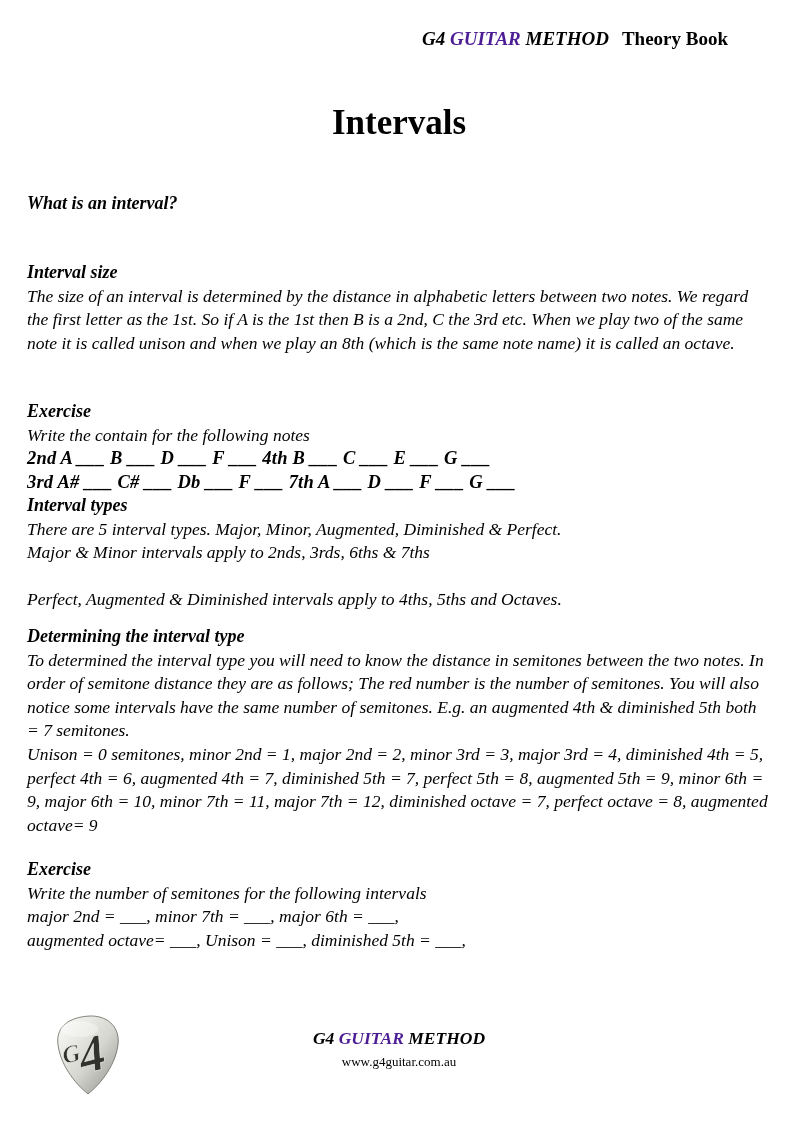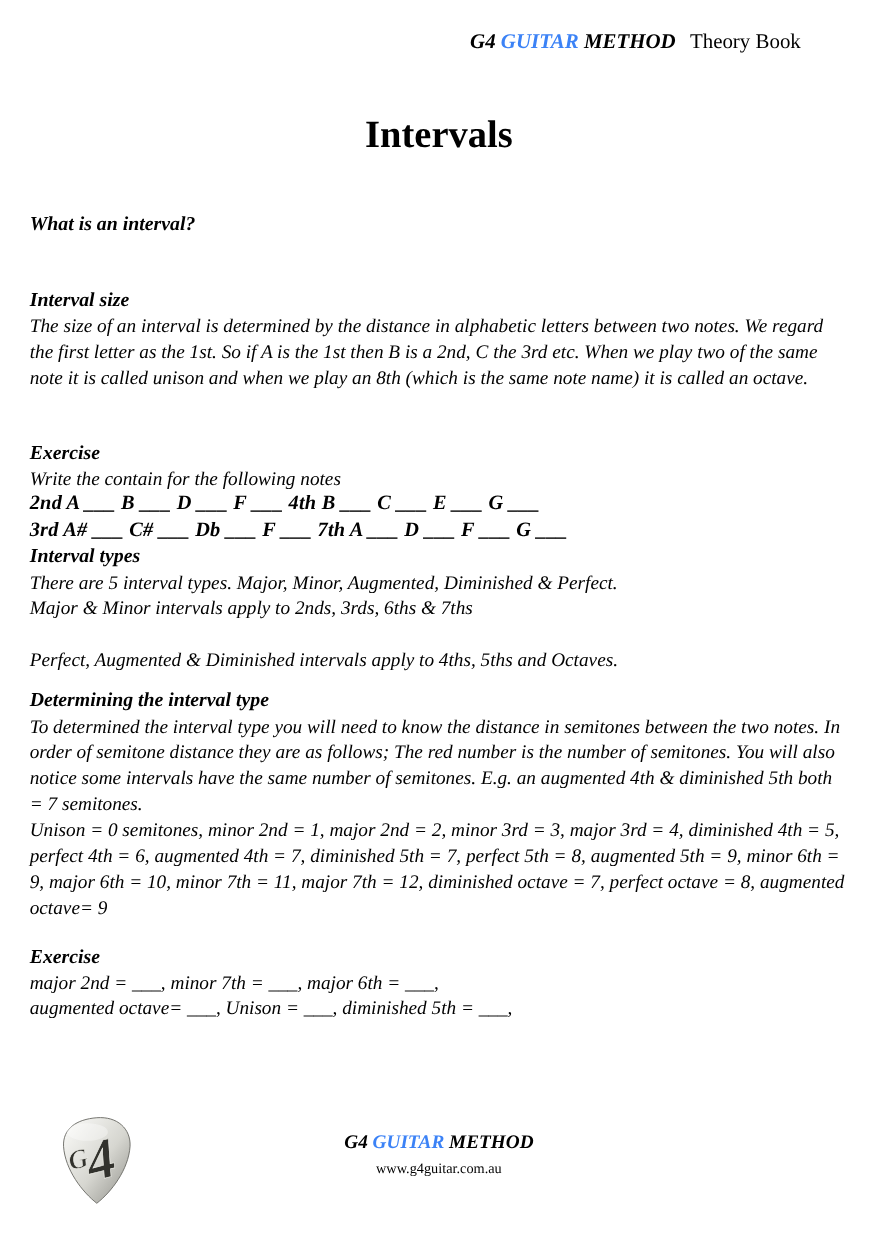--- a/index.html
+++ b/index.html
@@ -6,22 +6,22 @@
   html,body { background:#ffffff; }
   .page {
     position:relative; width:798px; height:1125px; margin:0 auto;
     background:#ffffff; color:#000;
     font-family:"Liberation Serif", serif;
     overflow:hidden;
   }
   
   .header { position:absolute; top:28px; right:70px; font-size:19px; white-space:nowrap; }
   .brand-bold { font-weight:700; font-style:italic; }
-  .accent { color:#3b82f6; }
-  .book { margin-left:13px; font-weight:400; font-style:normal; }
+  .accent { color:#4c1d95; }
+  .book { margin-left:13px; font-weight:700; font-style:normal; }
   
   .doc-title { position:absolute; top:100px; left:0; width:100%; text-align:center;
                font-size:35px; font-weight:700; line-height:46px; }
   
   .sec { position:absolute; left:27px; width:744px; 
          font-size:17.5px; line-height:23.6px;font-style:italic; }
   .h { font-weight:700; font-size:18px; }
   .notes-line { font-weight:700; font-size:18.5px; letter-spacing:0.2px; }
   .gap-before { margin-top:23.6px; }
   #sec-what { top:192px; }
@@ -72,20 +72,21 @@
   </div>
 
   <div class="sec" id="sec-det">
     <div class="h">Determining the interval type</div>
     <div>To determined the interval type you will need to know the distance in semitones between the two notes. In order of semitone distance they are as follows; The red number is the number of semitones. You will also notice some intervals have the same number of semitones. E.g. an augmented 4th &amp; diminished 5th both = 7 semitones.</div>
     <div>Unison = 0 semitones, minor 2nd = 1, major 2nd = 2, minor 3rd = 3, major 3rd = 4, diminished 4th = 5, perfect 4th = 6, augmented 4th = 7, diminished 5th = 7, perfect 5th = 8, augmented 5th = 9, minor 6th = 9, major 6th = 10, minor 7th = 11, major 7th = 12, diminished octave = 7, perfect octave = 8, augmented octave= 9</div>
   </div>
 
   <div class="sec" id="sec-ex2">
     <div class="h">Exercise</div>
+    <div>Write the number of semitones for the following intervals</div>
     <div>major 2nd = ___, minor 7th = ___, major 6th = ___,</div>
     <div>augmented octave= ___, Unison = ___, diminished 5th = ___,</div>
   </div>
 
   <div class="logo">
     <svg viewBox="0 0 100 120" width="72" height="90" aria-hidden="true">
       <defs>
         <linearGradient id="pickGrad" x1="0" y1="0" x2="1" y2="1">
           <stop offset="0" stop-color="#fdfdfb"></stop>
           <stop offset="0.55" stop-color="#d6d6d0"></stop>

